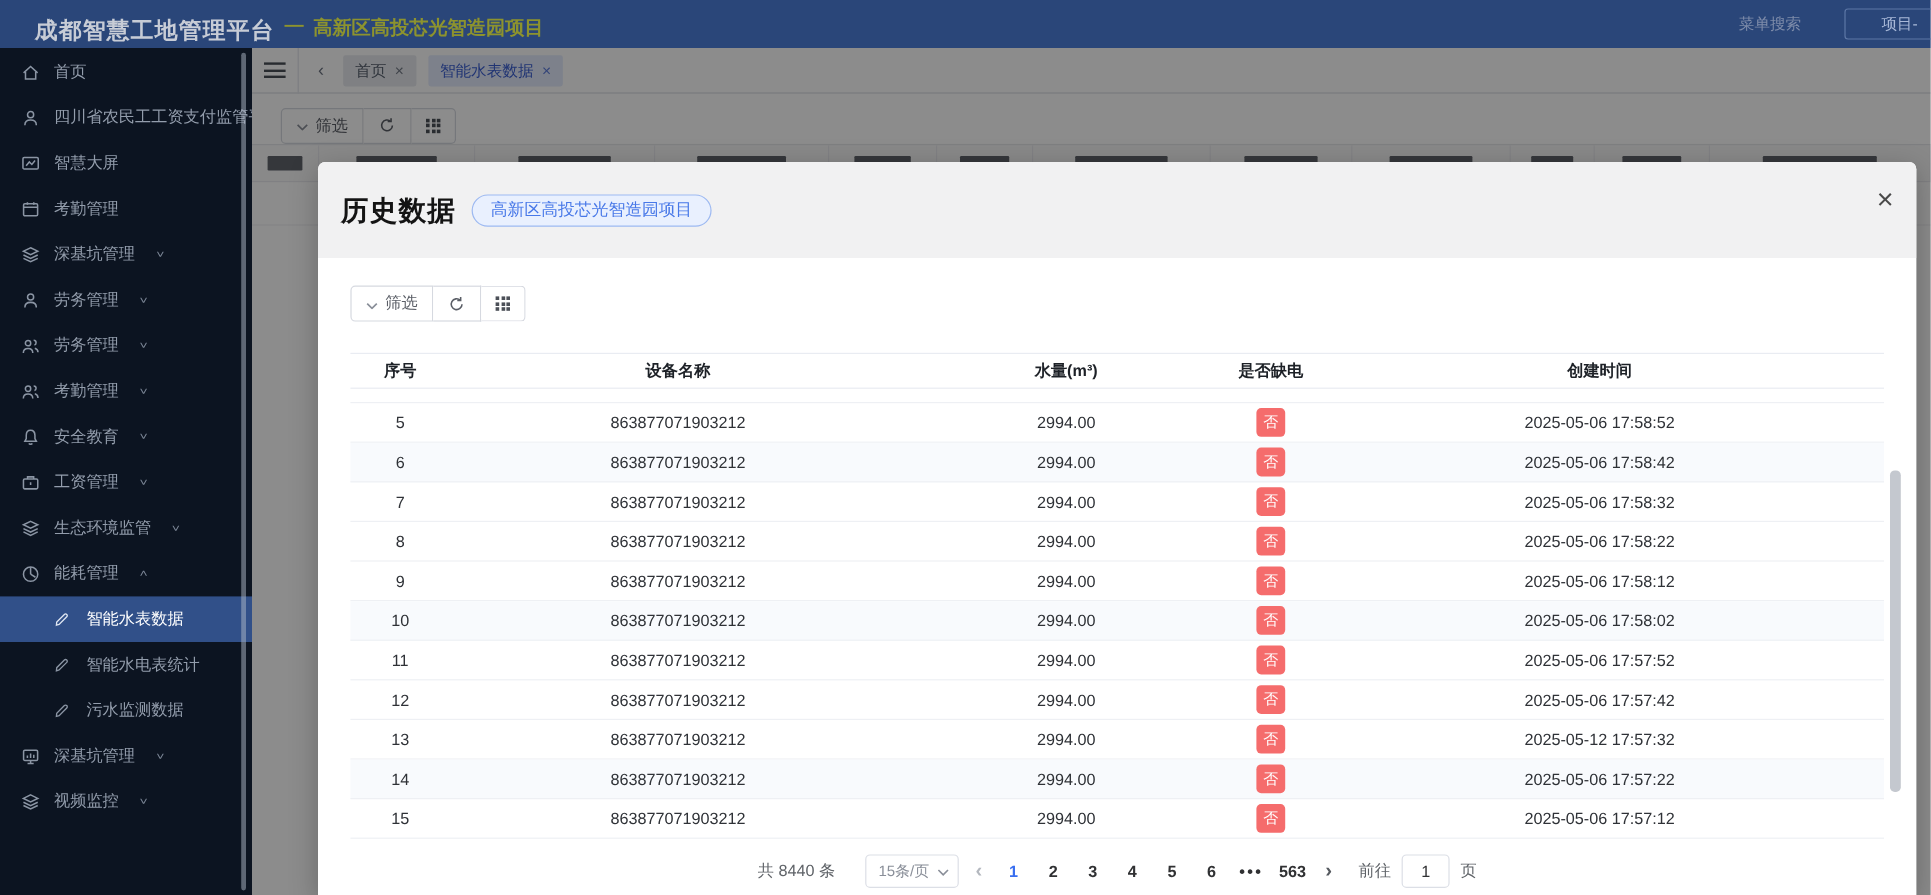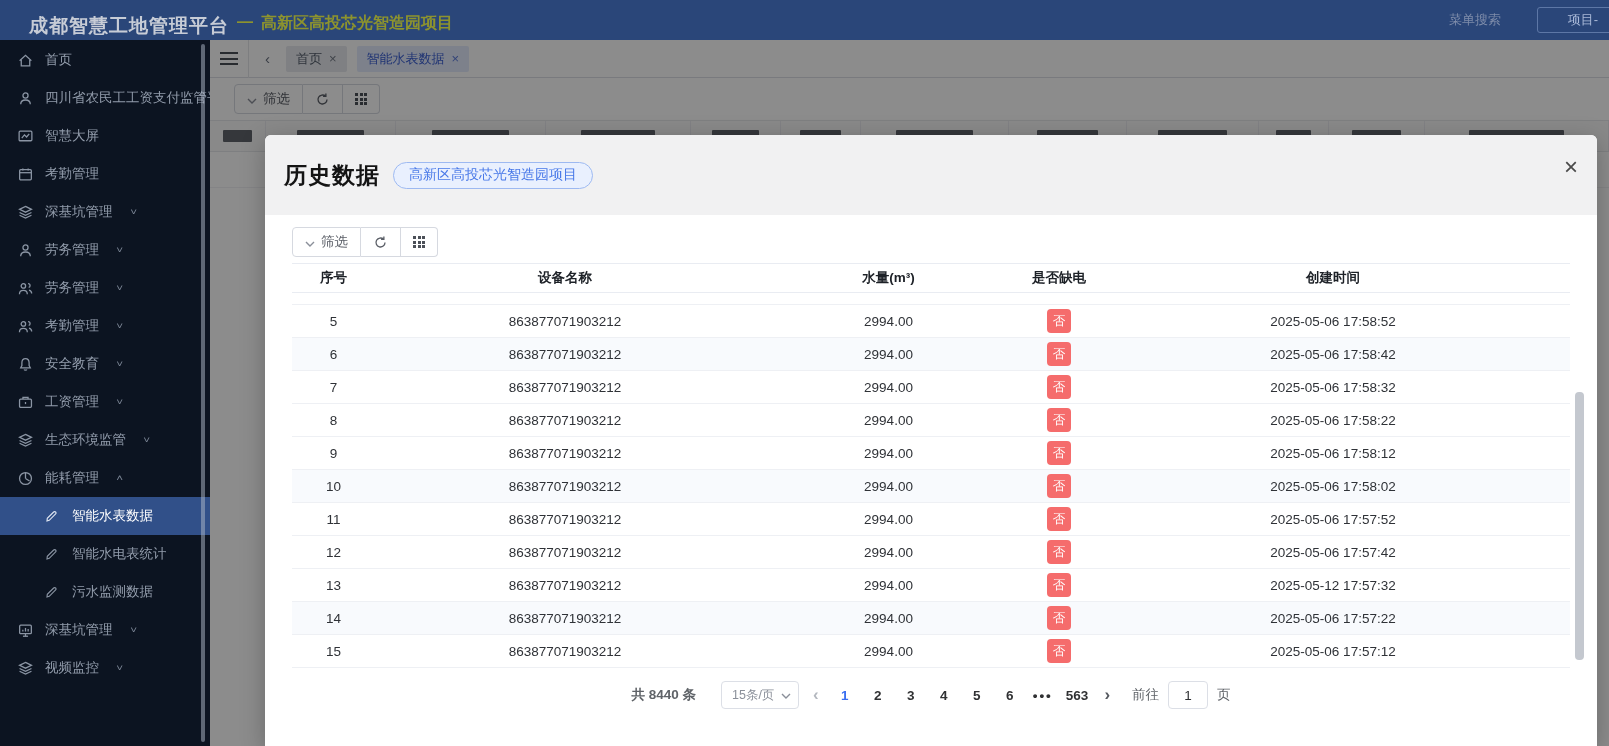--- a/index.html
+++ b/index.html
@@ -43,21 +43,21 @@
   .burger { width:18px; height:13px; display:flex; flex-direction:column; justify-content:space-between; cursor:pointer; }
   .burger i { display:block; height:2px; background:#4a4f57; }
   .tab-divider { width:1px; height:38px; background:#e3e5ea; }
   .tab-chevron { color:#6b7280; font-size:15px; padding:0 6px; cursor:pointer; }
   .tab-chip { height:26px; display:flex; align-items:center; gap:7px; padding:0 10px;
     font-size:13px; border-radius:2px; cursor:pointer; }
   .tab-chip .x { font-size:13px; opacity:.8; }
   .tab-chip.normal { background:#e7e9ee; color:#57606e; }
   .tab-chip.active { background:#e3ebfd; color:#3b5fd2; }
 
-  .btn-group { display:inline-flex; height:30px; }
+  .btn-group { display:inline-flex; height:30px;margin-top:11px; }
   .btn-group .gbtn { height:30px; background:#fff; border:1px solid #d6d9e0; border-left-width:0;
     display:flex; align-items:center; gap:6px; padding:0 12px; font-size:13.5px; color:#5a5e66; cursor:pointer; }
   .btn-group .gbtn:first-child { border-left-width:1px; border-radius:4px 0 0 4px; }
   .btn-group .gbtn:last-child { border-radius:0 4px 4px 0; }
   .chev-sm svg { width:10px; height:6px; stroke:#8a8f99; fill:none; stroke-width:1.4; }
   .ico-btn svg { width:15px; height:15px; stroke:#5a5e66; fill:none; stroke-width:1.4; }
   .grid-ic { display:grid; grid-template-columns:repeat(3,3px); grid-template-rows:repeat(3,3px); gap:1.5px; }
   .grid-ic i { background:#4c5058; }
 
   .bg-toolbar { height:42px; display:flex; align-items:center; padding-left:24px; }
@@ -77,37 +77,37 @@
   .m-title { font-size:23px; font-weight:700; color:#141414; letter-spacing:1px; }
   .m-badge { margin-left:13px; height:27px; display:inline-flex; align-items:center;
     padding:0 15px; border:1px solid #9db9f1; background:#e9f0fe; color:#4878e8;
     font-size:14px; border-radius:14px; }
   .m-close { position:absolute; right:15px; top:16px; font-size:24px; color:#4a4a4a;
     line-height:1; cursor:pointer; padding:4px; }
   .m-body { padding:12px 27px 0 27px; }
 
   
   .t-head,.t-row { display:grid; grid-template-columns:83px 380px 267px 74px 1fr; }
-  .t-head { margin-top:6px; height:30px; border-top:1px solid #e9ecf2; border-bottom:1px solid #e9ecf2; }
+  .t-head { margin-top:26px; height:30px; border-top:1px solid #e9ecf2; border-bottom:1px solid #e9ecf2; }
   .t-head span { display:flex; align-items:center; justify-content:center;
     font-size:13.5px; font-weight:700; color:#1d2127; }
   .t-sliver { height:12px; border-bottom:1px solid #eef0f4; }
   .t-row { height:33px; border-bottom:1px solid #eef0f4; }
   .t-row > div { display:flex; align-items:center; justify-content:center;
     font-size:13.5px; color:#2f3237; }
   .t-row.striped { background:#f8fafd; }
   .badge-no { width:24px; height:24px; border-radius:4px; background:#f56c6c; color:#fff;
     font-size:12.5px; display:flex; align-items:center; justify-content:center; }
   .m-scrollthumb { position:absolute; right:13px; top:257px; width:9px; height:268px;
     background:#c4c8cf; border-radius:4px; }
 
   
   .pager { margin-top:11px; height:32px; display:flex; align-items:center; justify-content:center;
     gap:9px; font-size:13.5px; color:#5f6368; }
-  .pg-total { margin-right:16px;font-weight:bold; }
+  .pg-total { margin-right:16px; }
   .pg-select { width:78px; height:28px; border:1px solid #dcdfe6; border-radius:4px;
     display:flex; align-items:center; justify-content:space-between; padding:0 7px 0 10px;
     color:#8a8f99; font-size:12.5px; cursor:pointer; background:#fff; }
   .pg-arrow { color:#b4b8bf; font-size:17px; padding:0 5px; cursor:pointer; font-weight:700; }
   .pg-arrow.next { color:#55595f; }
   .pg-num { min-width:24px; text-align:center; font-weight:700; color:#303133; cursor:pointer; padding:0 2px; }
   .pg-num.active { color:#3a6ff0; }
   .pg-num.dots { letter-spacing:2px; color:#303133; }
   .pg-goto { margin-left:8px; }
   .pg-input { width:40px; height:28px; border:1px solid #dcdfe6; border-radius:4px;

